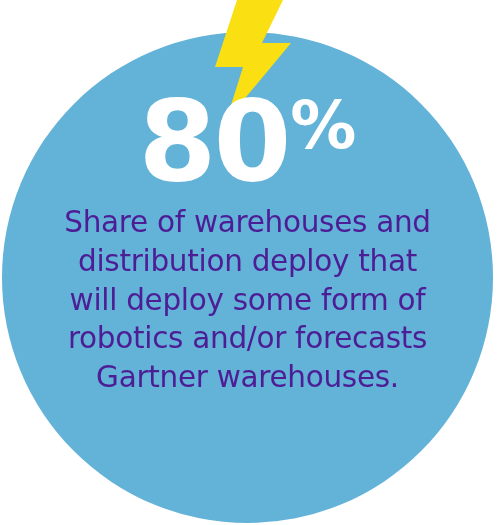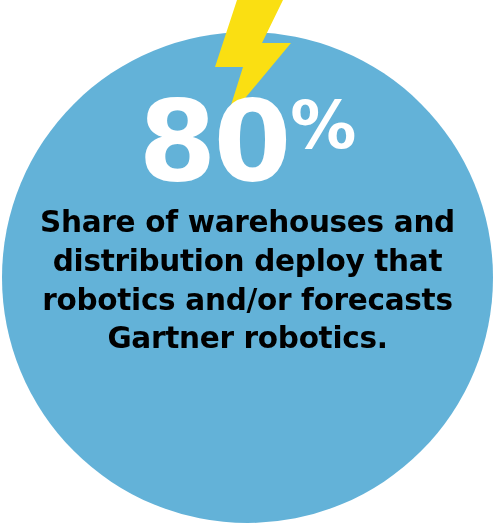--- a/index.html
+++ b/index.html
@@ -121,21 +121,22 @@
     </svg>
   </div>
 
   <div class="circle-content">
 
     <div class="stat-figure">
       <span class="stat-number" style="color: rgb(255, 255, 255);">80</span>
       <span class="stat-percent" style="color: rgb(255, 255, 255);">%</span>
     </div>
 
-    <div class="stat-caption" style="color: #000000; font-weight: bold;">
+    <div class="stat-caption" style="color: #4c1d95;">
       <span class="caption-line">Share of warehouses and</span>
       <span class="caption-line">distribution deploy that</span>
+      <span class="caption-line">will deploy some form of</span>
       <span class="caption-line">robotics and/or forecasts</span>
-      <span class="caption-line">Gartner robotics.</span>
+      <span class="caption-line">Gartner warehouses.</span>
     </div>
 
   </div>
 </div>
 
 </body></html>

